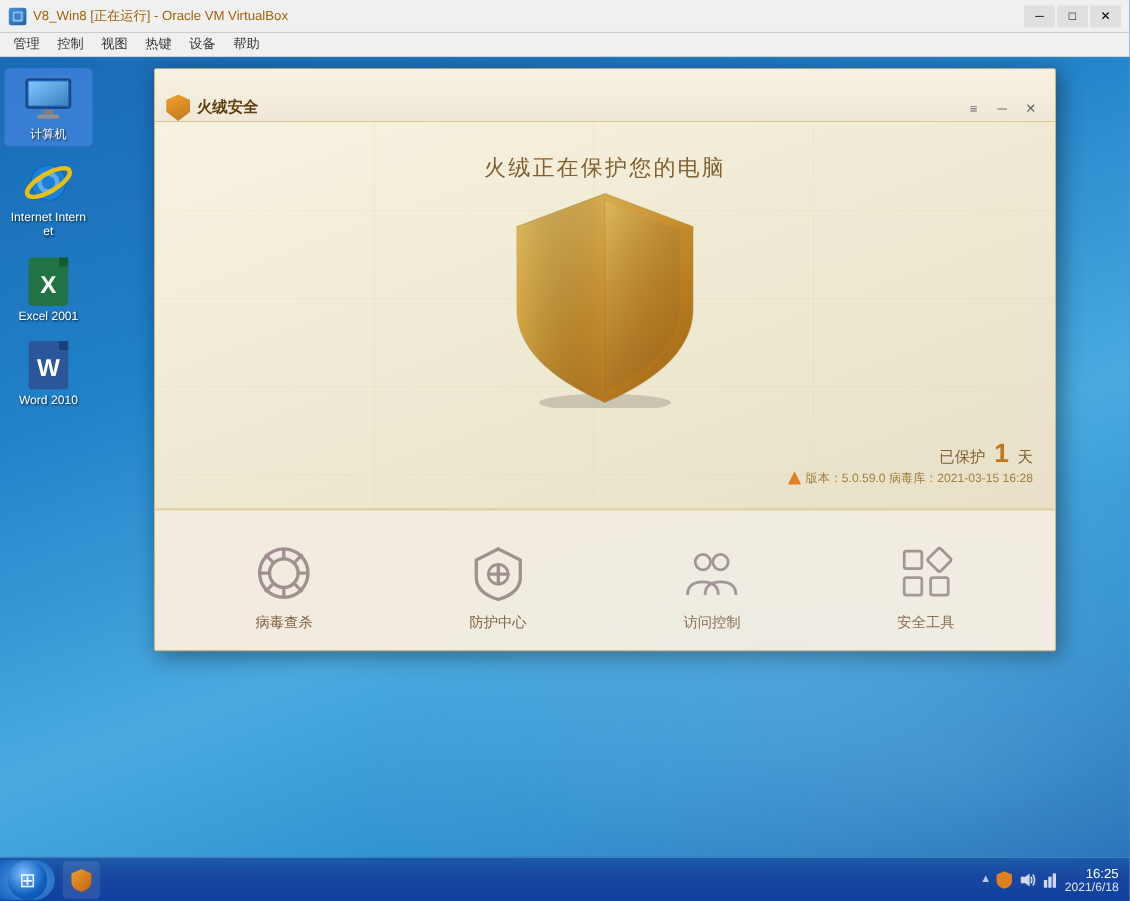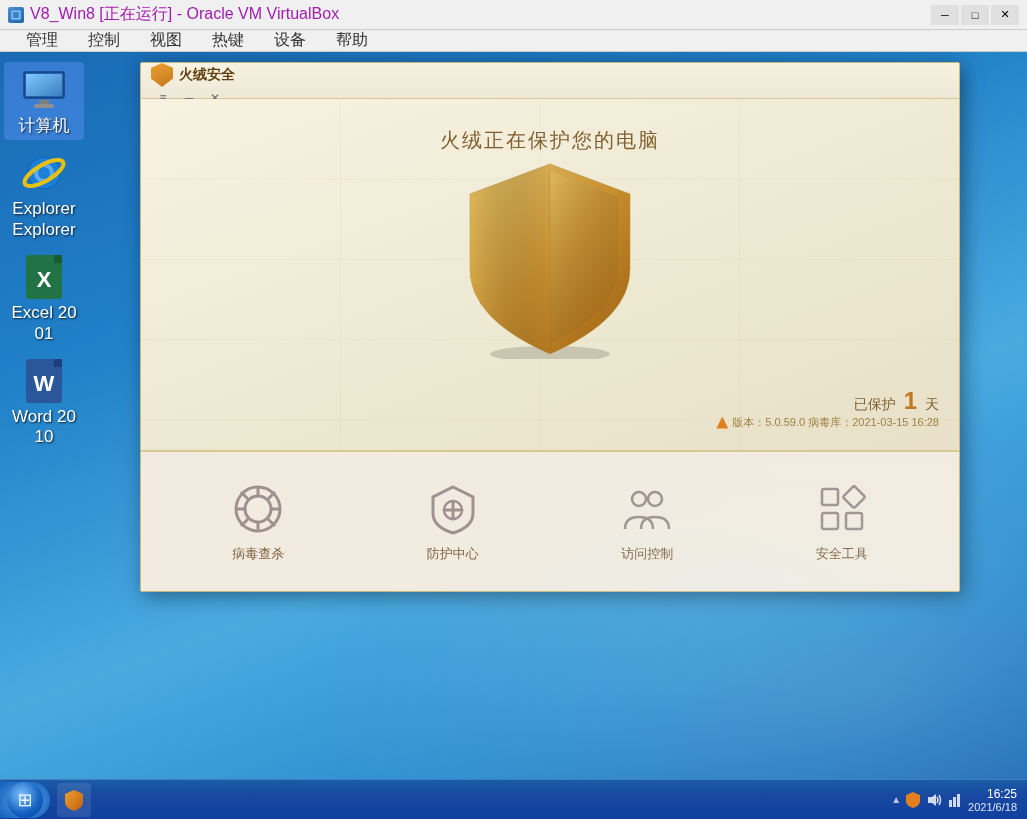--- a/index.html
+++ b/index.html
@@ -26,22 +26,22 @@
     .vbox-titlebar-icon {
       width: 16px;
       height: 16px;
       background: linear-gradient(135deg, #4a90d9, #2060a0);
       border-radius: 2px;
       margin-right: 6px;
       flex-shrink: 0;
       display: flex; align-items: center; justify-content: center;
     }
     .vbox-title-text {
-      font-size: 16px;
-      color: #a21caf;
+      font-size: 12px;
+      color: #a16207;
       flex: 1;
     }
     .vbox-win-controls {
       display: flex;
       gap: 2px;
     }
     .vbox-win-btn {
       width: 28px;
       height: 20px;
       background: #e0e0e0;
@@ -58,24 +58,23 @@
       width: 100%;
       height: 22px;
       background: #f0f0f0;
       display: flex;
       align-items: center;
       padding: 0 4px;
       border-bottom: 1px solid #ccc;
     }
     .vbox-menu-item {
       padding: 2px 8px;
-      font-size: 16px;
+      font-size: 12px;
       color: #333;
       cursor: pointer;
-      margin-left: 14px;
     }
 
     
     .desktop {
       width: 100%;
       height: calc(819px - 52px - 40px);
       background: linear-gradient(160deg, #1a6ab5 0%, #2080c8 30%, #4aaae0 60%, #3090d0 80%, #1a6ab5 100%);
       position: relative;
       overflow: hidden;
     }
@@ -121,21 +120,21 @@
     .desktop-icon-img {
       width: 48px;
       height: 48px;
       display: flex;
       align-items: center;
       justify-content: center;
       margin-bottom: 2px;
     }
 
     .desktop-icon-label {
-      font-size: 17px;
+      font-size: 11px;
       color: white;
       text-align: center;
       text-shadow: 1px 1px 2px rgba(0,0,0,0.8);
       line-height: 1.2;
       word-break: break-all;
     }
 
     
     .huorong-window {
       position: absolute;
@@ -145,27 +144,26 @@
       height: 530px;
       background: #f5f0e8;
       border: 1px solid #c8b880;
       box-shadow: 4px 4px 20px rgba(0,0,0,0.4);
       border-radius: 2px;
       overflow: hidden;
     }
 
     .huorong-titlebar {
       width: 100%;
-      height: 36px;
+      height: 48px;
       background: linear-gradient(180deg, #f8f2e0, #ede8d8);
       border-bottom: 1px solid #d8c890;
       display: flex;
-      align-items: flex-start;
+      align-items: flex-end;
       padding: 0 10px;
-      flex-direction: column;
     }
     .huorong-logo-area {
       display: flex;
       align-items: center;
       gap: 6px;
       flex: 1;
     }
     .huorong-logo-shield {
       width: 22px;
       height: 24px;
@@ -382,21 +380,21 @@
 
     <div class="desktop-icon">
       <div class="desktop-icon-img">
         <svg width="48" height="48" viewBox="0 0 48 48">
           <circle cx="24" cy="24" r="16" fill="#1a80d8" stroke="#1060c0" stroke-width="1"></circle>
           <circle cx="24" cy="24" r="10" fill="#60aaee"></circle>
           <circle cx="24" cy="24" r="6" fill="#1a80d8"></circle>
           <ellipse cx="24" cy="24" rx="22" ry="8" fill="none" stroke="#e8c010" stroke-width="4" transform="rotate(-30 24 24)"></ellipse>
         </svg>
       </div>
-      <span class="desktop-icon-label">Explorer Explorer</span>
+      <span class="desktop-icon-label">Internet Internet</span>
     </div>
 
 
     <div class="desktop-icon">
       <div class="desktop-icon-img">
         <svg width="44" height="48" viewBox="0 0 44 48">
           <rect x="4" y="2" width="36" height="44" rx="3" fill="#217346"></rect>
           <polygon points="32,2 40,10 32,10" fill="#185a32"></polygon>
           <rect x="32" y="2" width="8" height="8" fill="#185a32"></rect>
           <text x="22" y="34" text-anchor="middle" fill="white" font-size="22" font-weight="bold">X</text>

